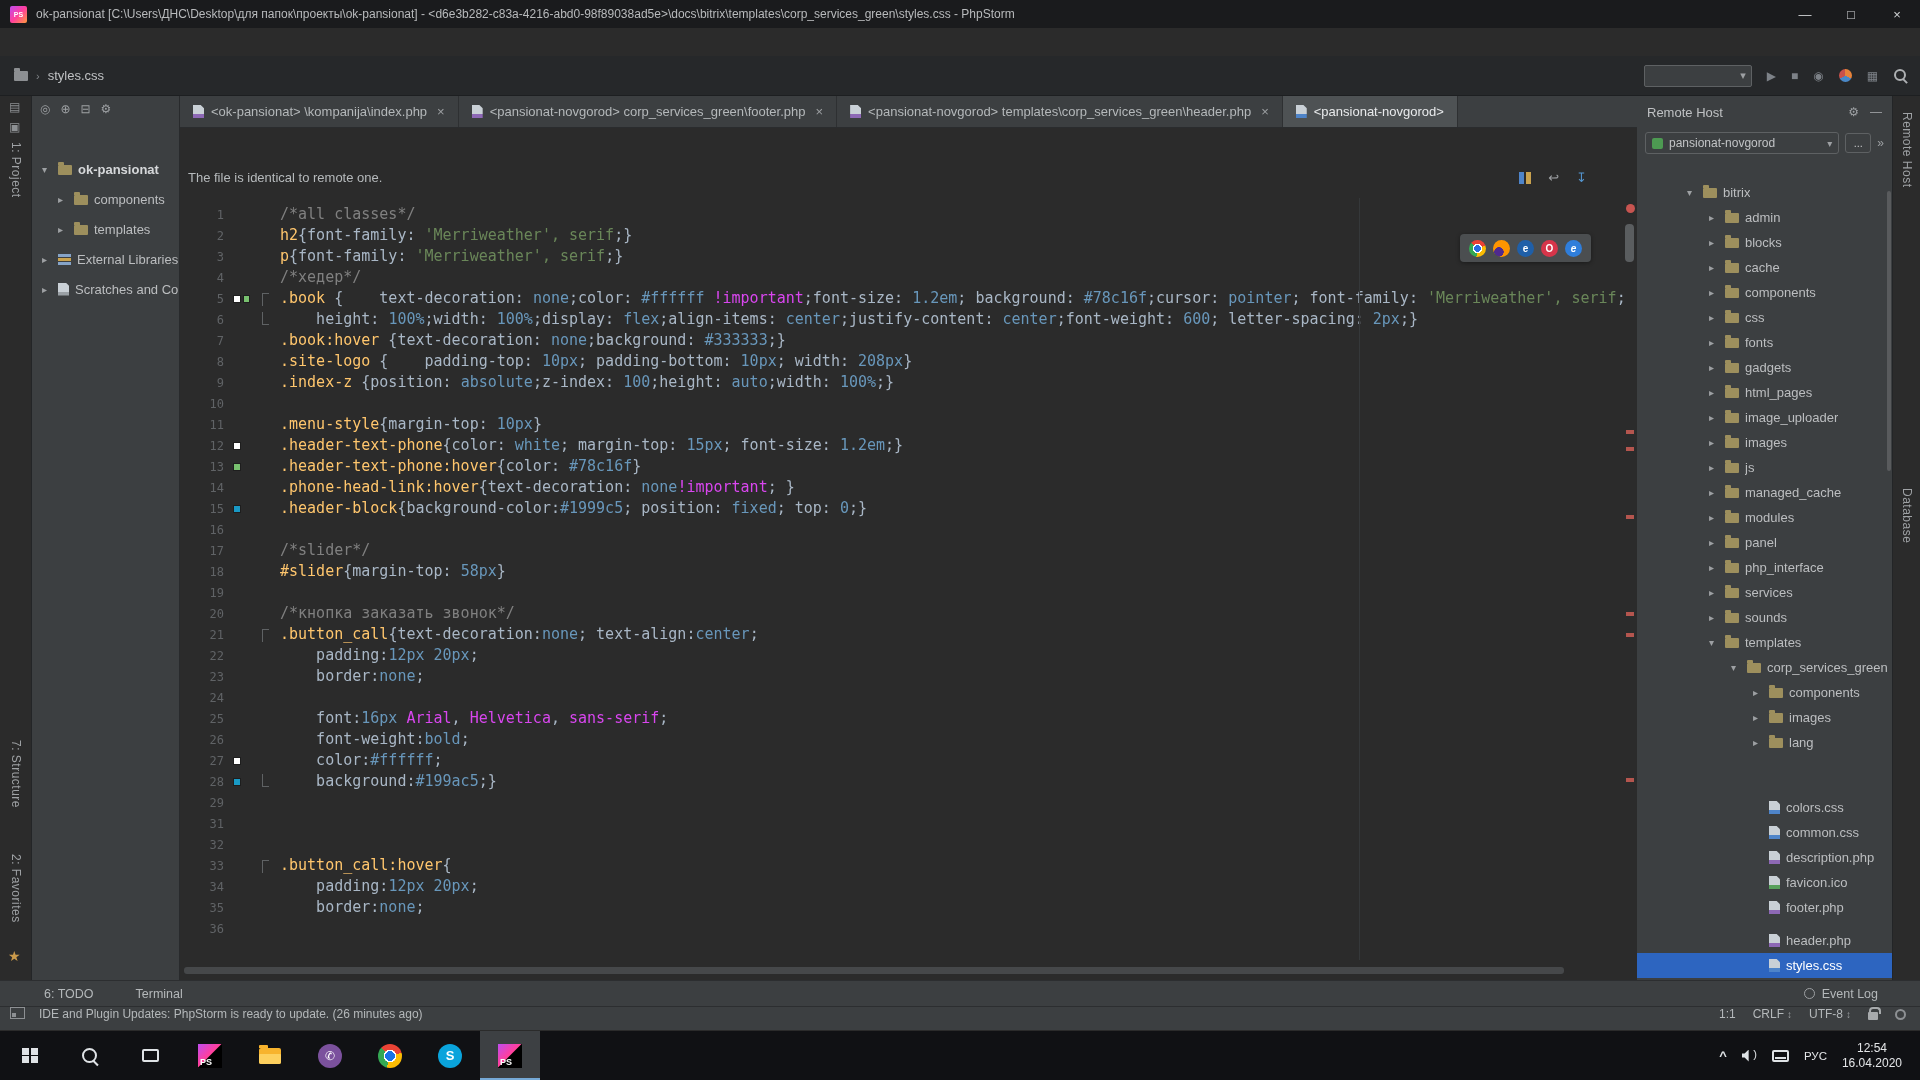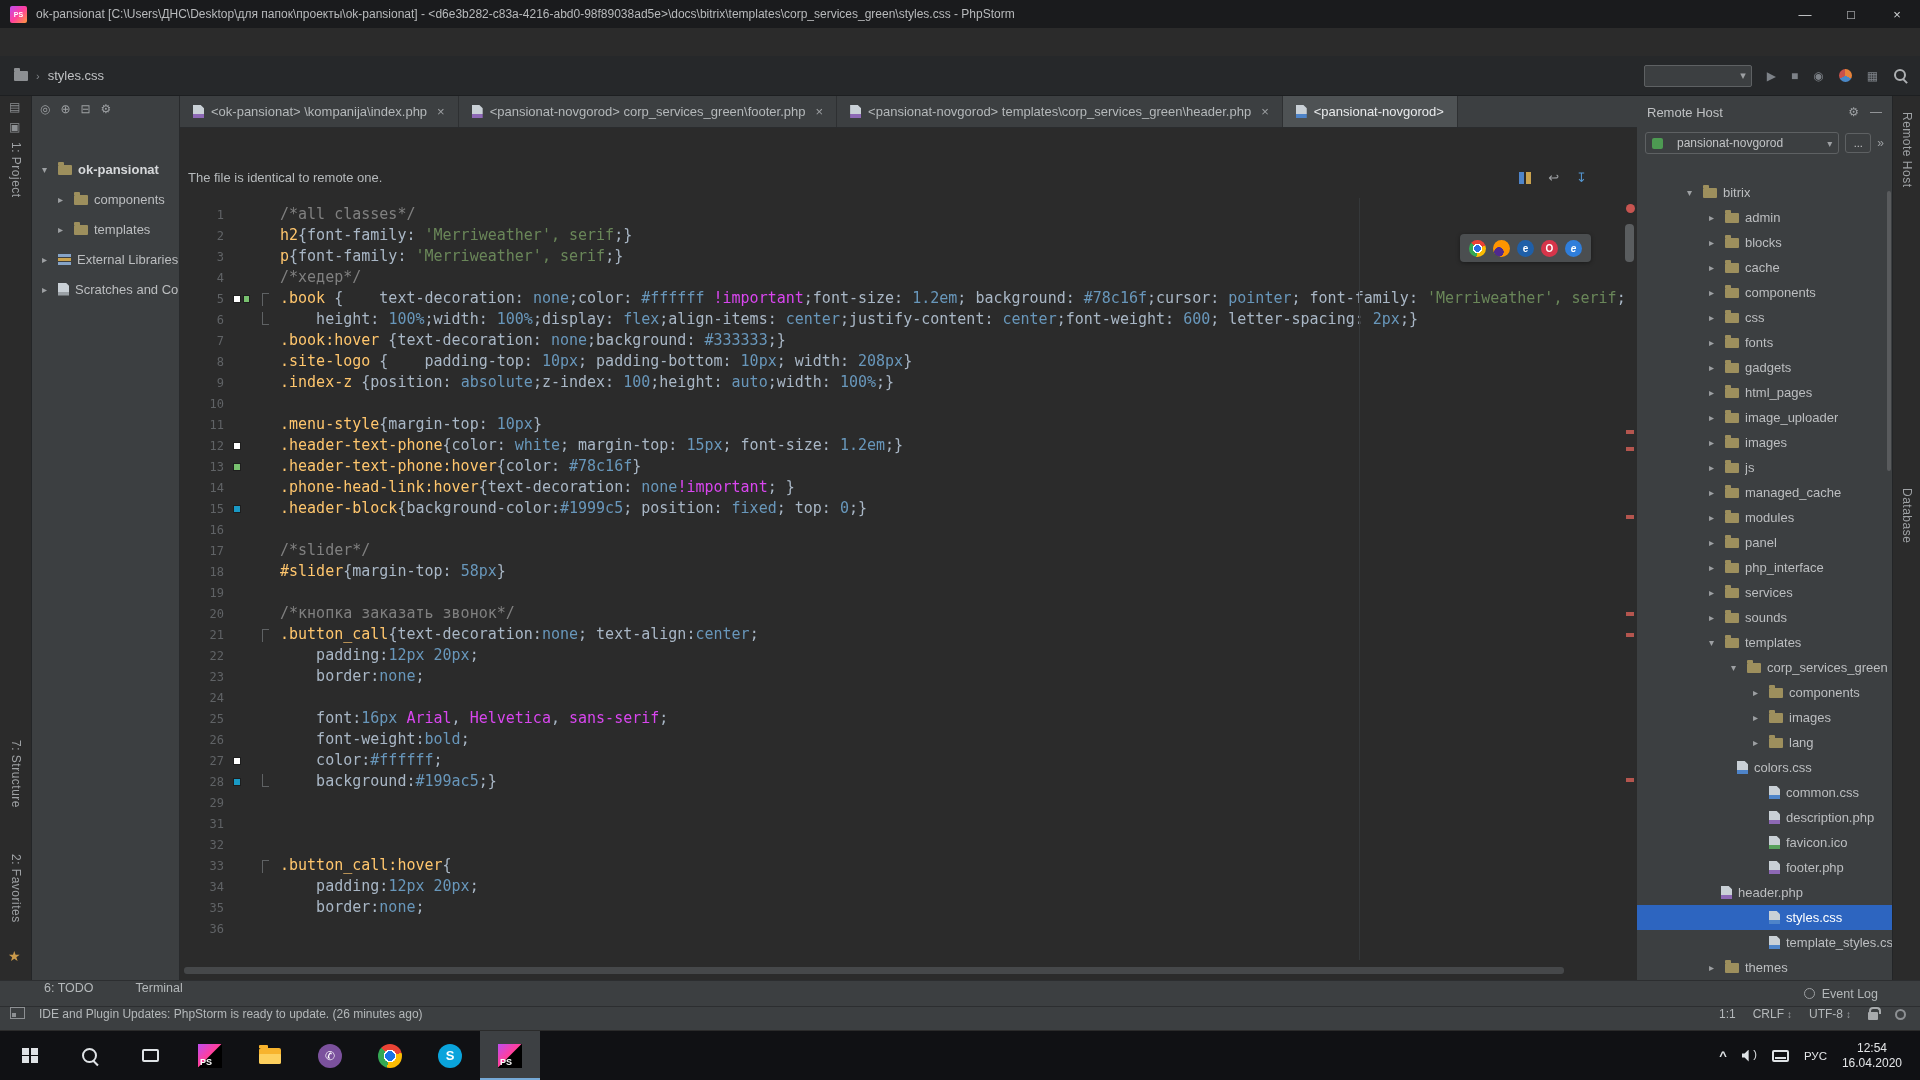--- a/index.html
+++ b/index.html
@@ -100,32 +100,32 @@
   .br-firefox{background:radial-gradient(circle at 35% 70%,#4f2a8f 0 28%,transparent 30%),radial-gradient(circle,#ff9500 0 70%,#e66000 100%)}
   .br-edge{background:#1f5fa8}
   .br-opera{background:#d6354a}
   .br-ie{background:#2f7edb;font-style:italic}
 
   
   .remote{position:absolute;left:1637px;top:96px;width:255px;height:884px;background:#3c3f41;overflow:hidden}
   .r-header{height:32px;display:flex;align-items:center;padding:0 10px;font-size:13px;color:#bfc1c3}
   .r-h-icons{margin-left:auto;display:flex;gap:11px;color:#9da0a3;font-size:12px}
   .r-combo-row{height:30px;display:flex;align-items:center;padding:0 8px;gap:6px}
-  .r-combo{flex:1;height:22px;display:flex;align-items:center;gap:14px;padding:0 6px;border:1px solid #5e6163;border-radius:3px;font-size:12px;color:#c2c4c6;min-width:0}
+  .r-combo{flex:1;height:22px;display:flex;align-items:center;gap:6px;padding:0 6px;border:1px solid #5e6163;border-radius:3px;font-size:12px;color:#c2c4c6;min-width:0}
   .srv-ico{width:11px;height:11px;border-radius:2px;background:#4d9a52;flex:none}
   .r-combo .lbl{overflow:hidden;white-space:nowrap;text-overflow:ellipsis}
   .r-combo .arr{margin-left:auto;color:#9da0a3;font-size:10px}
   .r-more{width:26px;height:20px;border:1px solid #5e6163;border-radius:3px;display:flex;align-items:center;justify-content:center;color:#c2c4c6;font-size:11px;flex:none}
   .r-chev{color:#9da0a3;font-size:12px;flex:none}
   .r-tree{position:absolute;top:84px;left:0;right:0}
   .remote .trow{height:25px}
   .r-scroll{position:absolute;right:1px;top:95px;width:4px;height:280px;background:#595b5d;border-radius:2px}
 
   
-  .bottombar{position:absolute;left:0;top:980px;width:100%;height:26px;background:#3c3f41;border-top:1px solid #2c2e30;display:flex;padding-left:44px;gap:42px;font-size:12.5px;color:#b4b8ba}
+  .bottombar{position:absolute;left:0;top:980px;width:100%;height:26px;background:#3c3f41;border-top:1px solid #2c2e30;display:flex;align-items:center;padding-left:44px;gap:42px;font-size:12.5px;color:#b4b8ba}
   .bb-right{margin-left:auto;margin-right:42px;display:flex;align-items:center;gap:7px}
   .ev-ic{width:11px;height:11px;border:1px solid #9da0a3;border-radius:50%}
 
   
   .statusbar{position:absolute;left:0;top:1006px;width:100%;height:24px;background:#3c3f41;border-top:1px solid #2c2e30;display:flex;align-items:flex-start;font-size:12px;color:#b4b8ba;padding:0 14px 0 10px}
   .sb-ic{width:15px;height:12px;border:1px solid #8d9093;position:relative;margin-right:14px;flex:none}
   .sb-ic::after{content:"";position:absolute;left:1px;bottom:1px;width:4px;height:4px;background:#8d9093}
   .sb-right{margin-left:auto;display:flex;align-items:center;gap:17px}
   .sb-seg{display:flex;align-items:center}
   .ud{font-size:10px;color:#9da0a3;margin-left:3px}
@@ -647,21 +647,21 @@
         <div class="trow" style="padding-left: 116px;">
           <span class="arrow">▸</span>
           <span class="folder-ico"></span>
           <span class="tlabel">images</span>
         </div>
         <div class="trow" style="padding-left: 116px;">
           <span class="arrow">▸</span>
           <span class="folder-ico"></span>
           <span class="tlabel">lang</span>
         </div>
-        <div class="trow" style="padding-left: 84px;">
+        <div class="trow" style="padding-left: 116px; margin-top: 40px;">
           <span class="arrow"></span>
           <span class="page-ico pg-css"></span>
           <span class="tlabel">colors.css</span>
         </div>
         <div class="trow" style="padding-left: 116px;">
           <span class="arrow"></span>
           <span class="page-ico pg-css"></span>
           <span class="tlabel">common.css</span>
         </div>
         <div class="trow" style="padding-left: 116px;">
@@ -672,21 +672,21 @@
         <div class="trow" style="padding-left: 116px;">
           <span class="arrow"></span>
           <span class="page-ico pg-ico"></span>
           <span class="tlabel">favicon.ico</span>
         </div>
         <div class="trow" style="padding-left: 116px;">
           <span class="arrow"></span>
           <span class="page-ico pg-php"></span>
           <span class="tlabel">footer.php</span>
         </div>
-        <div class="trow" style="padding-left: 68px;">
+        <div class="trow" style="padding-left: 116px; margin-top: 8px;">
           <span class="arrow"></span>
           <span class="page-ico pg-php"></span>
           <span class="tlabel">header.php</span>
         </div>
         <div class="trow sel" style="padding-left: 116px;">
           <span class="arrow"></span>
           <span class="page-ico pg-css"></span>
           <span class="tlabel">styles.css</span>
         </div>
         <div class="trow" style="padding-left: 116px;">

